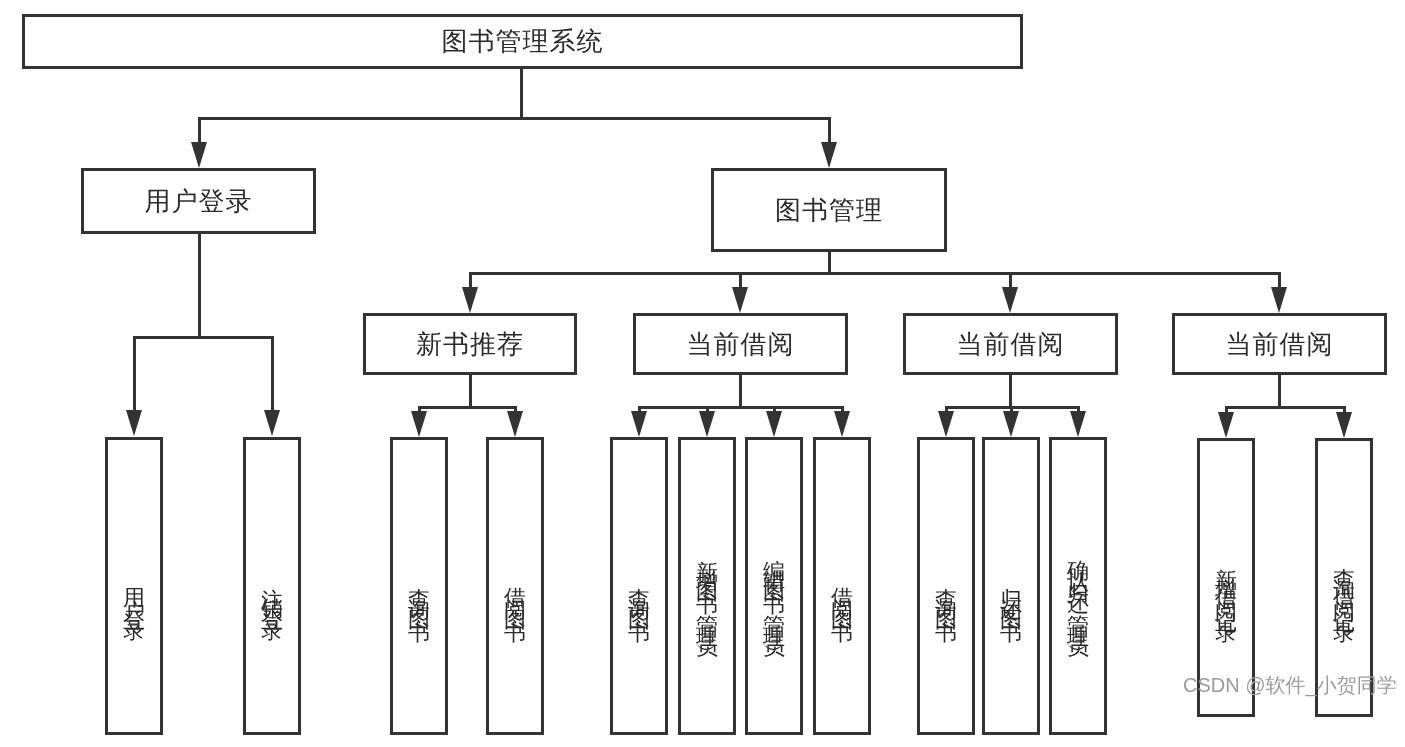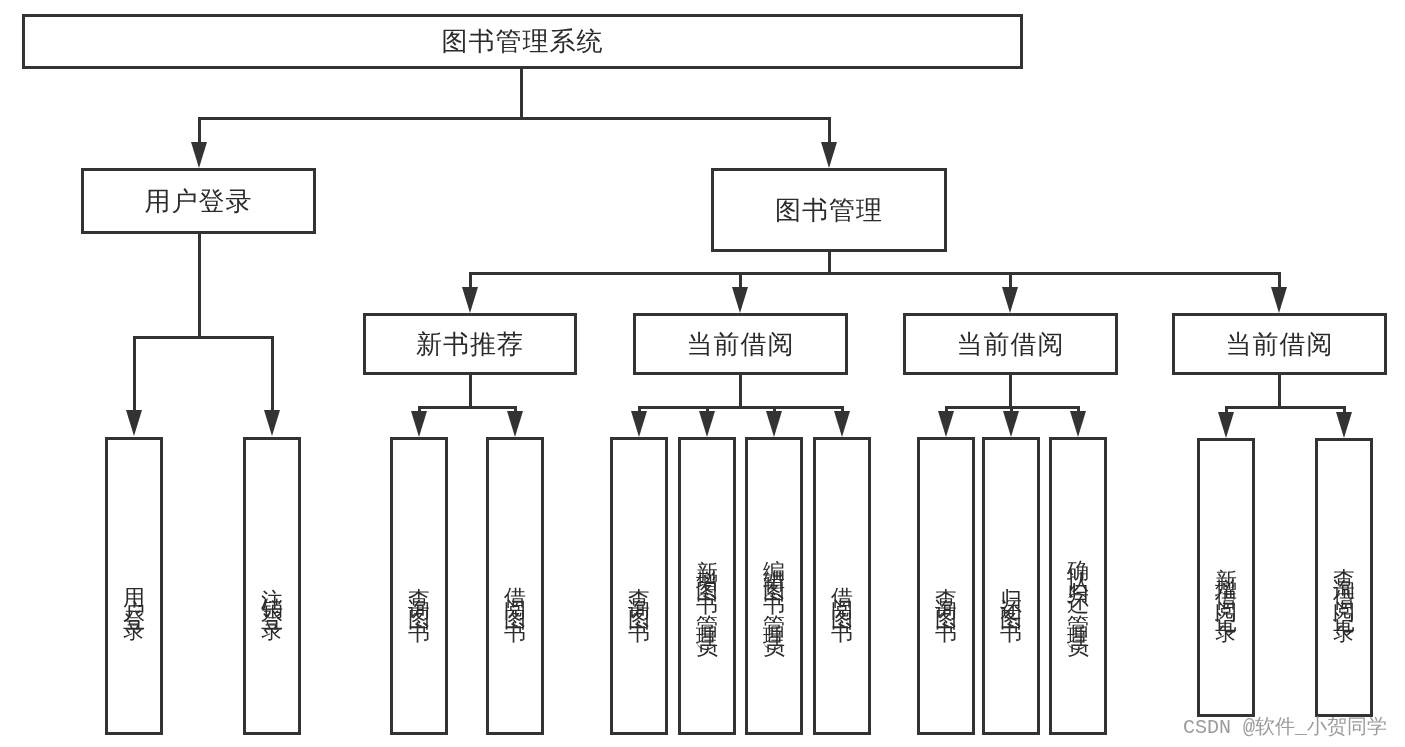--- a/index.html
+++ b/index.html
@@ -26,22 +26,22 @@
     font-size:22px;letter-spacing:11px;margin-bottom:-11px;
     line-height:1;white-space:nowrap;
   }
   .ln{position:absolute;background:var(--line);}
   .ah{
     position:absolute;width:0;height:0;
     border-left:8px solid transparent;border-right:8px solid transparent;
     border-top:26px solid var(--line);
   }
   .watermark{
-    position:absolute;left:1183px;top:713px;width:212px;
-    font-size:20px;color:var(--wm);white-space:nowrap;font-family:Liberation Mono, monospace;
+    position:absolute;left:1183px;top:672px;width:212px;
+    font-size:20px;color:var(--wm);white-space:nowrap;
   }
 </style>
 </head>
 <body>
 
 <div class="stage">
 
   <div class="ln" style="left:520px;top:69px;width:3px;height:51px;"></div>
   <div class="ln" style="left:198px;top:117px;width:633px;height:3px;"></div>
   <div class="ln" style="left:198px;top:117px;width:3px;height:30px;"></div>

